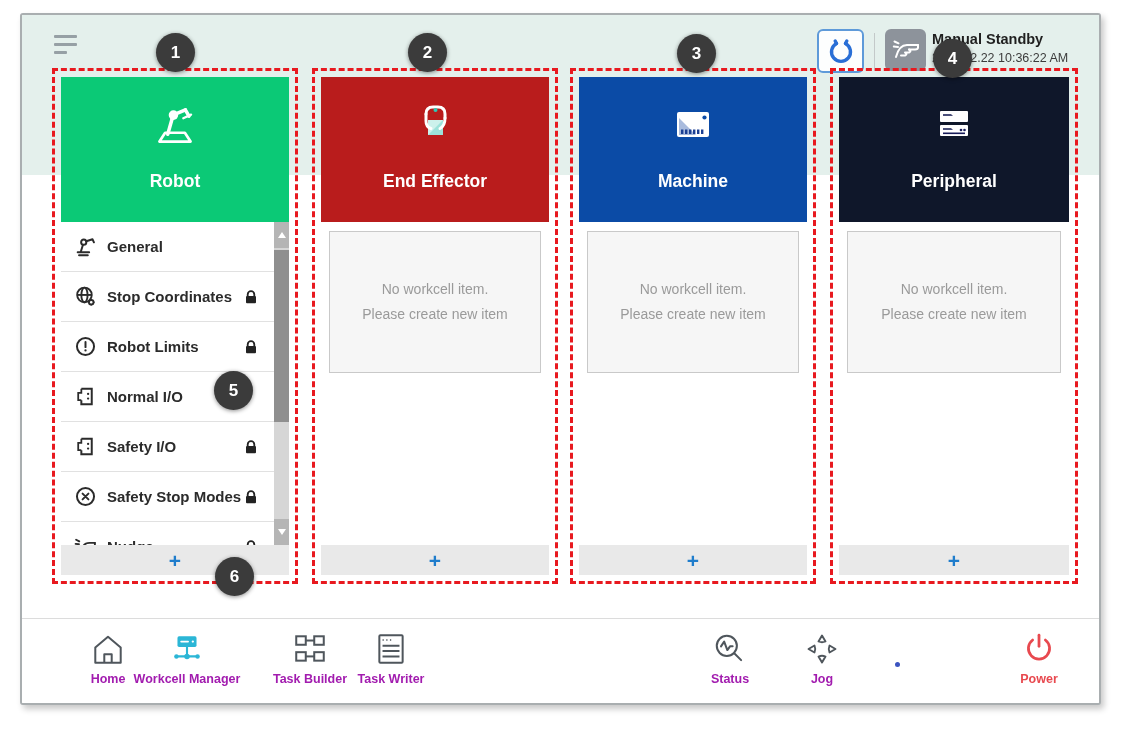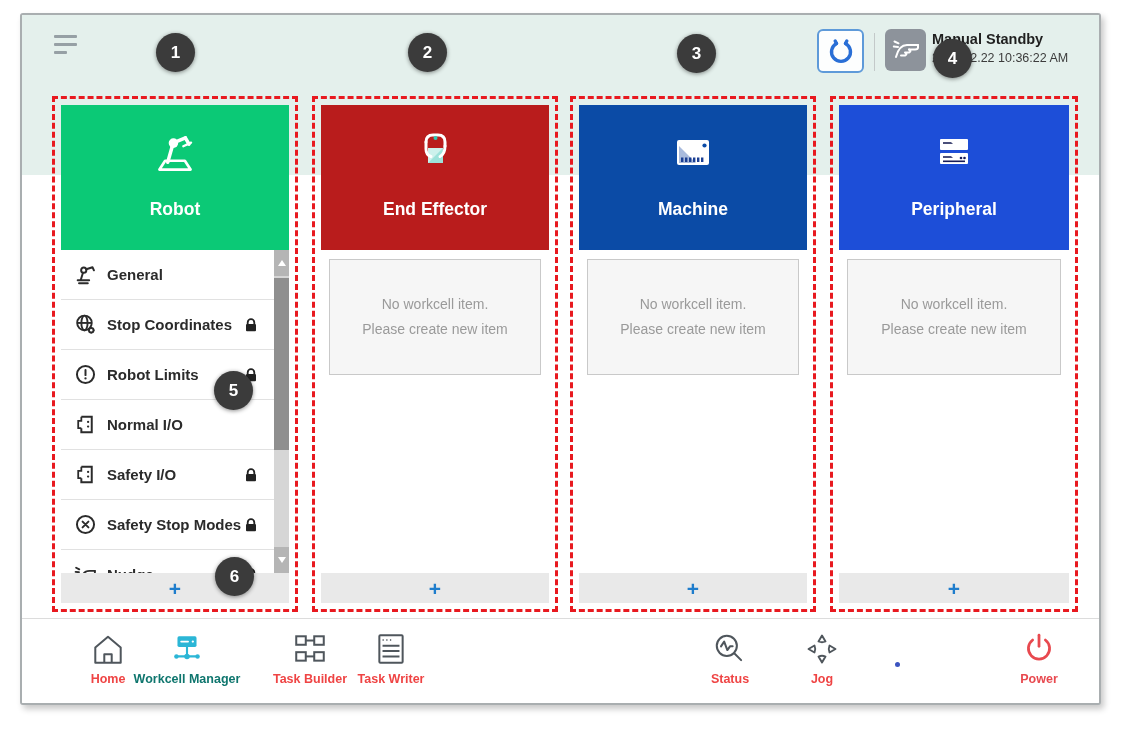--- a/index.html
+++ b/index.html
@@ -25,54 +25,54 @@
   .status-block { position:absolute; left:910px; top:16px; width:165px; }
   .status-title { font-size:14.5px; font-weight:bold; color:#1f1f1f; }
   .status-datetime { font-size:12.5px; color:#3c3c3c; margin-top:4px; white-space:nowrap; }
 
   
   .badge { position:absolute; width:39px; height:39px; border-radius:50%; background:#3b3b3b;
     color:#fff; font-size:17px; font-weight:bold; display:flex; align-items:center; justify-content:center;
     z-index:60; box-shadow:0 1px 4px rgba(0,0,0,.45); }
 
   
-  .dash-box { position:absolute; top:81px; width:246px; height:516px; border:3px dashed #e8191f; z-index:40; }
+  .dash-box { position:absolute; top:53px; width:246px; height:516px; border:3px dashed #e8191f; z-index:40; }
   .dash-1{left:30px;} .dash-2{left:290px;} .dash-3{left:548px;} .dash-4{left:808px; width:248px;}
   .col-content { position:absolute; left:6px; top:6px; right:6px; bottom:6px; }
   .col-header { position:absolute; left:0; top:0; right:0; height:145px; display:flex; flex-direction:column; align-items:center; cursor:pointer; }
   .col-header .hicon { margin-top:20px; height:58px; display:flex; align-items:center; }
   .col-header .hlabel { margin-top:16px; color:#fff; font-size:17.5px; font-weight:bold; }
-  .bg-robot{background:#0bc976;} .bg-effector{background:#b91c1c;} .bg-machine{background:#0b4ba6;} .bg-peripheral{background:#1d4ed8;}
+  .bg-robot{background:#0bc976;} .bg-effector{background:#b91c1c;} .bg-machine{background:#0b4ba6;} .bg-peripheral{background:#0f172a;}
 
   .menu-list { position:absolute; left:0; top:145px; right:0; bottom:30px; background:#fff; overflow:hidden; }
   .menu-row { position:relative; height:50px; display:flex; align-items:center; border-bottom:1px solid #e1e1e1; background:#fff; padding:0 14px 0 10px; cursor:pointer; }
   .menu-row .micon { width:28px; display:flex; justify-content:center; margin-right:8px; flex:0 0 28px; }
   .menu-row .mlabel { font-size:15px; font-weight:bold; color:#2b2b2b; white-space:nowrap; }
   .menu-row .mlock { margin-left:auto; margin-right:16px; display:flex; }
 
   .scrollbar { position:absolute; right:0; top:0; bottom:0; width:15px; background:#d6d6d6; z-index:5; }
   .sb-btn { position:absolute; left:0; width:15px; height:26px; background:#b5b5b5; display:flex; align-items:center; justify-content:center; cursor:pointer; }
   .sb-up{top:0;} .sb-down{bottom:0;}
   .tri-up { width:0; height:0; border-left:4px solid transparent; border-right:4px solid transparent; border-bottom:6px solid #fff; }
   .tri-down { width:0; height:0; border-left:4px solid transparent; border-right:4px solid transparent; border-top:6px solid #fff; }
   .sb-thumb { position:absolute; left:0; top:28px; width:15px; height:172px; background:#8f8f8f; cursor:pointer; }
 
-  .empty-box { position:absolute; left:8px; right:8px; top:154px; height:116px; background:#f6f6f6; border:1px solid #c9c9c9;
+  .empty-box { position:absolute; left:8px; right:8px; top:154px; height:142px; background:#f6f6f6; border:1px solid #c9c9c9;
     display:flex; flex-direction:column; align-items:center; justify-content:center; }
   .empty-box div { font-size:14px; color:#9a9a9a; line-height:25px; }
 
   .col-footer { position:absolute; left:0; right:0; bottom:0; height:30px; background:#e9e9e9; display:flex; align-items:center; justify-content:center; cursor:pointer; }
   .col-footer span { color:#1f7dcc; font-size:21px; font-weight:bold; line-height:1; }
 
   
   .bottom-nav { position:absolute; left:0; right:0; bottom:0; height:85px; background:#fff; border-top:1px solid #dcdcdc; }
   .nav-item { position:absolute; top:10px; width:150px; transform:translateX(-50%); display:flex; flex-direction:column; align-items:center; cursor:pointer; }
   .nav-item .nicon { height:40px; display:flex; align-items:center; justify-content:center; }
-  .nav-item .nlabel { margin-top:3px; font-size:12.5px; font-weight:bold; color:#ef4444; white-space:nowrap; }
-  .nav-item.active .nlabel { color:#0f766e; }
+  .nav-item .nlabel { margin-top:3px; font-size:12.5px; font-weight:bold; color:#a21caf; white-space:nowrap; }
+  .nav-item.active .nlabel { color:#a21caf; }
   .nav-item.power .nlabel { color:#e8494f; }
   .nav-dot { position:absolute; left:873px; top:43px; width:5px; height:5px; border-radius:50%; background:#3b54c0; }
 </style>
 </head>
 <body>
 
 <div class="panel">
   <div class="mint-band"></div>
 
   <div class="hamburger">

